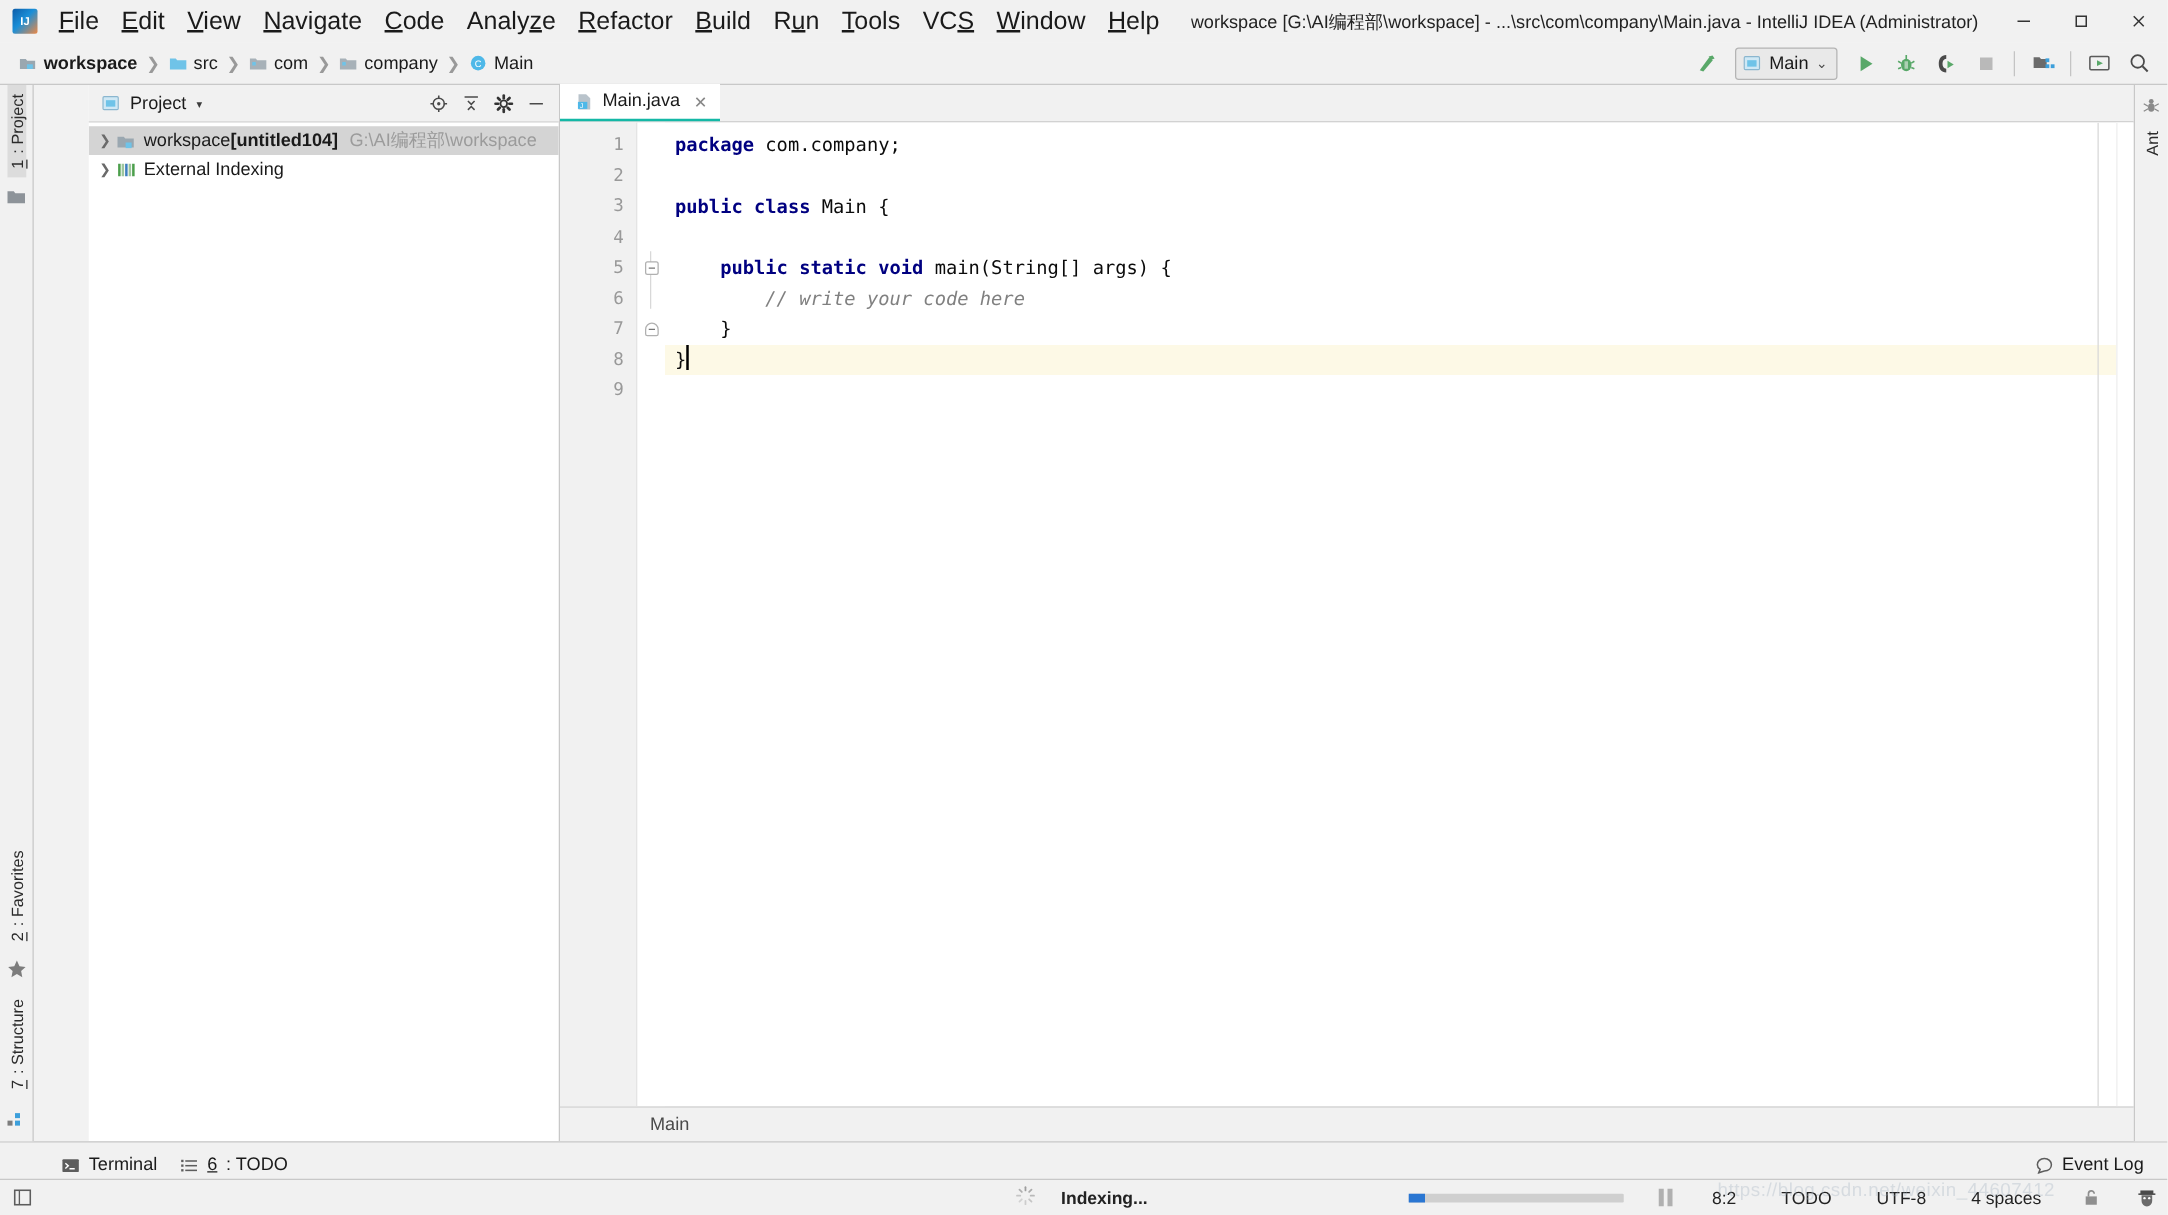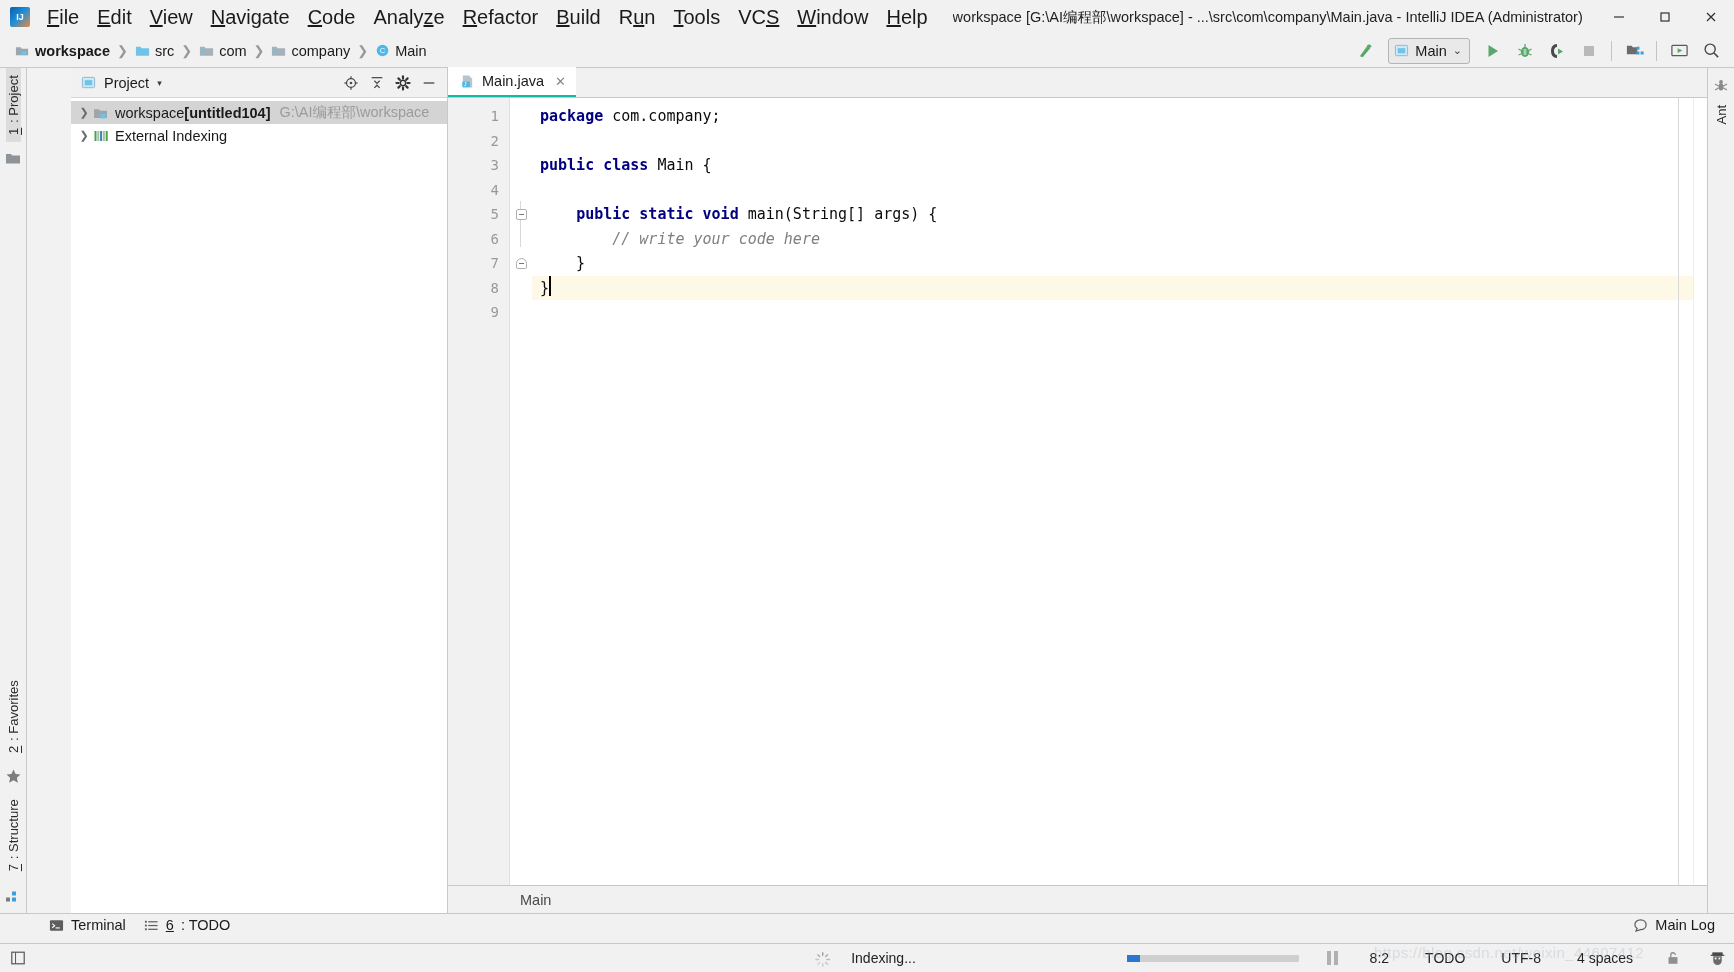--- a/index.html
+++ b/index.html
@@ -212,38 +212,38 @@
     background: #f1f1f1; border-top: 1px solid #c8c8c8;
     display: flex; align-items: center; padding-left: 72px;
     font-size: 14.5px; color: #4a4a4a;
   }
 
   
   .bottombar {
     height: 30px; min-height: 30px;
     background: #f1f1f1;
     border-top: 1px solid #c8c8c8;
-    display: flex; align-items: flex-start; padding: 0 10px 0 40px;
+    display: flex; align-items: flex-end; padding: 0 10px 0 40px;
     font-size: 14.5px;
   }
   .bwin { display: flex; align-items: center; gap: 7px; padding: 3px 9px; border-radius: 2px; }
   .bwin u { text-decoration: underline; }
   .bspacer { flex: 1; }
 
   
   .statusbar {
     height: 29px; min-height: 29px;
     background: #f1f1f1;
     border-top: 1px solid #c8c8c8;
     display: flex; align-items: center; padding: 0 8px 0 10px;
     font-size: 14px; color: #222;
     position: relative;
   }
   .sb-left { display: flex; align-items: center; gap: 6px; }
-  .sb-center { position: absolute; left: 50%; transform: translateX(-50%); display: flex; align-items: flex-end; gap: 16px; }
+  .sb-center { position: absolute; left: 50%; transform: translateX(-50%); display: flex; align-items: flex-start; gap: 16px; font-weight: bold; }
   .sb-right { margin-left: auto; display: flex; align-items: center; gap: 28px; }
   .sb-item { padding: 2px 4px; white-space: nowrap; }
   .progress {
     width: 172px; height: 7px; background: #cfcfcf; border-radius: 1px; position: relative;
   }
   .progress > i { position: absolute; left: 0; top: 0; bottom: 0; width: 14px; background: #2a76d2; display: block; }
   .pausebars { display: flex; gap: 3px; }
   .pausebars > i { width: 4px; height: 14px; background: #b0b0b0; display: block; }
   .watermark {
     position: absolute; right: 90px; top: 0px; font-size: 15px;
@@ -619,21 +619,21 @@
       </g>
     </svg>
     <u>6</u>
       <span>: TODO</span>
   </div>
   <div class="bspacer"></div>
   <div class="bwin">
     <svg class="ico" width="15" height="15" viewBox="0 0 16 16">
       <path d="M8 2 C11.6 2 14 4.3 14 7.3 C14 10.3 11.6 12.5 8 12.5 L3.2 14 L4.4 11.2 C2.9 10.2 2 8.9 2 7.3 C2 4.3 4.4 2 8 2 Z" fill="none" stroke="#5d5d5d" stroke-width="1.3"></path>
     </svg>
-    <span>Main Log</span>
+    <span>Event Log</span>
   </div>
 </div>
 
 <div class="statusbar">
   <div class="sb-left">
     <svg class="ico" width="16" height="16" viewBox="0 0 18 18">
       <rect x="2" y="2.5" width="14" height="13" fill="none" stroke="#5d5d5d" stroke-width="1.4"></rect>
       <line x1="6.2" y1="2.5" x2="6.2" y2="15.5" stroke="#5d5d5d" stroke-width="1.2"></line>
     </svg>
   </div>

